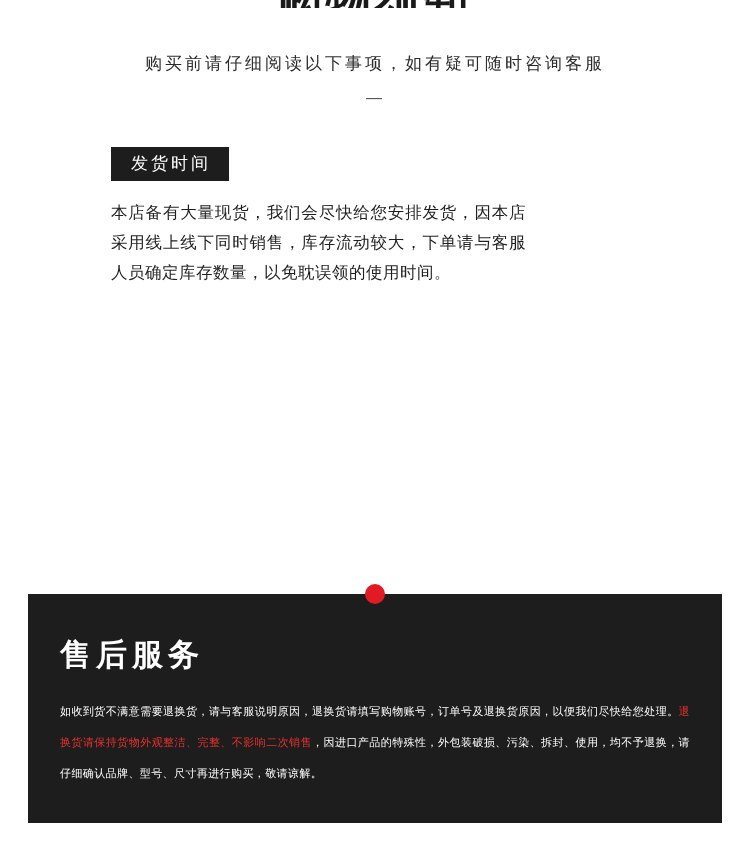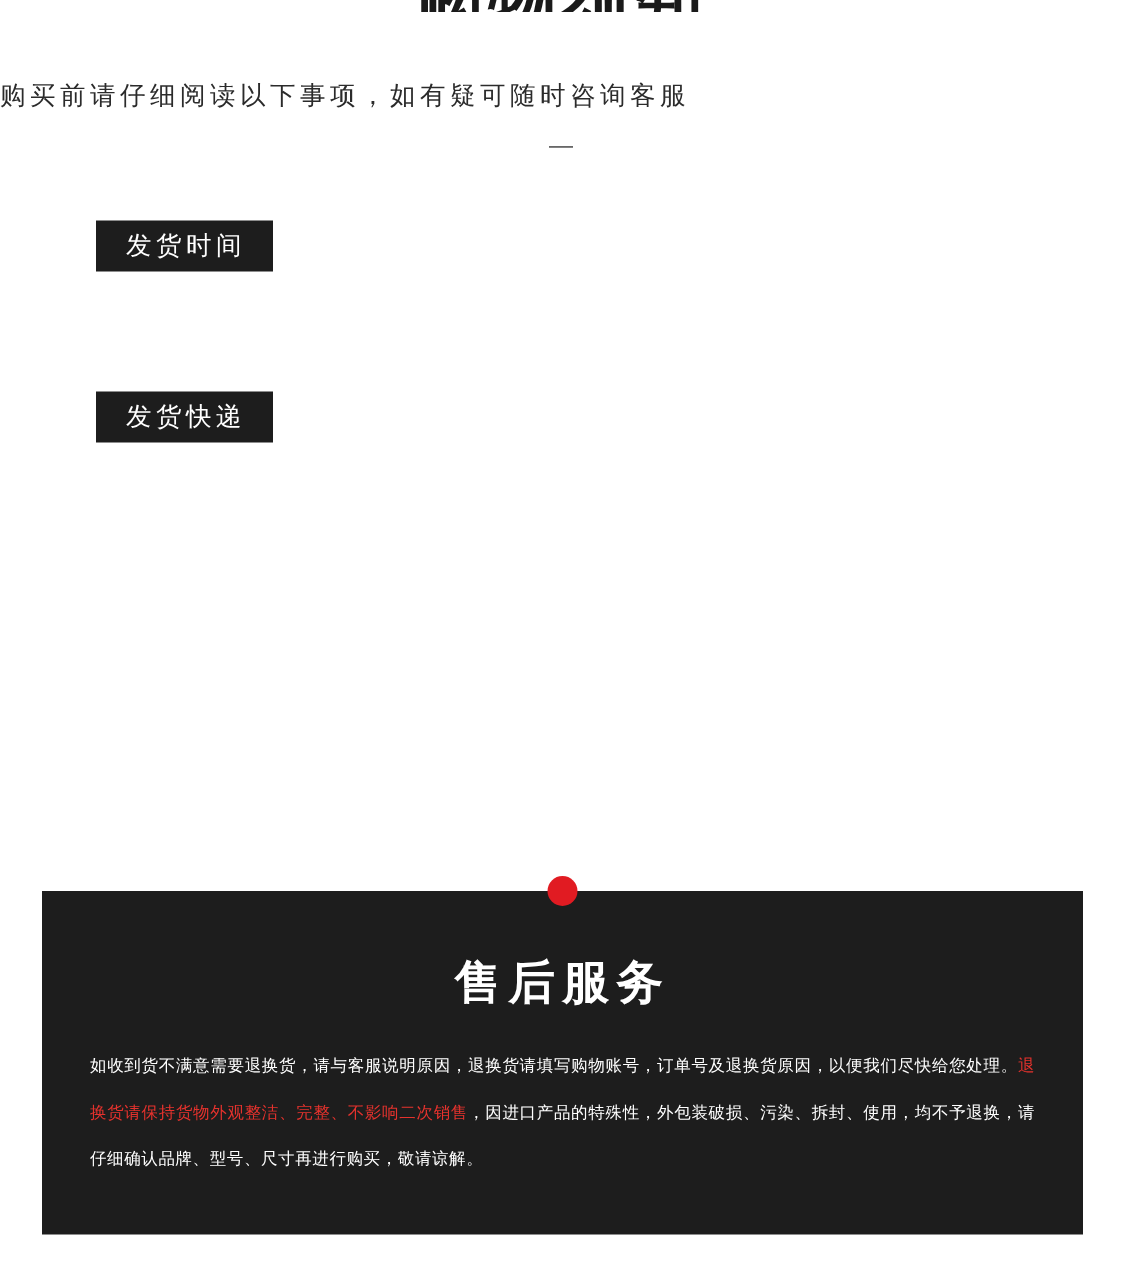--- a/index.html
+++ b/index.html
@@ -33,39 +33,41 @@
     margin: 0;
     padding: 0;
     line-height: 52px;
     height: 30px;          
     overflow: hidden;
     position: relative;
     top: -22px;
   }
 
   .subtitle {
+    text-align: center;
     font-size: 17px;
     letter-spacing: 3px;
     color: #2b2b2b;
     margin-top: 22px;
   }
 
   .divider-dash {
     text-align: center;
     margin-top: 14px;
     color: #555;
     font-size: 16px;
     letter-spacing: 2px;
   }
 
   
   .section {
     width: 619px;
     box-sizing: border-box;
-    padding: 0 120px 0 64px;
+    padding: 0 120px 0 84px;
+    margin-left: 27px;
   }
 
   .section.first { margin-top: 40px; }
   .section.second { margin-top: 80px; }
 
   .tag {
     display: inline-block;
     background: #1d1d1d;
     color: #ffffff;
     font-size: 17px;
@@ -106,21 +108,21 @@
   .black-panel {
     background: #1d1d1d;
     padding: 30px 32px 34px 32px;
     box-sizing: border-box;
     width: 694px;
     min-height: 228px;
     position: relative;
   }
 
   .panel-title {
-    text-align: center;
+    text-align: left;
     color: #ffffff;
     font-size: 31px;
     font-weight: bold;
     letter-spacing: 5px;
     margin: 10px 0 20px 0;
   }
 
   .panel-text {
     color: #ffffff;
     font-size: 11px;
@@ -139,24 +141,24 @@
 <div class="page">
 
   <div class="top-title">购物须知</div>
 
   <div class="subtitle">购买前请仔细阅读以下事项，如有疑可随时咨询客服</div>
 
   <div class="divider-dash">—</div>
 
   <div class="section first">
     <div class="tag">发货时间</div>
+    <div class="body-text">本店备有大量现货，我们会尽快给您安排发货，因本店采用线上线下同时销售，库存流动较大，下单请与客服人员确定库存数量，以免耽误领的使用时间。</div>
   </div>
 
   <div class="section second">
-    <div class="tag">发货快递</div>
   </div>
 
   <div class="after-sales-wrap">
     <div class="red-dot"></div>
     <div class="black-panel">
       <div class="panel-title">售后服务</div>
       <div class="panel-text"><span>如收到货不满意需要退换货，请与客服说明原因，退换货请填写购物账号，订单号及退换货原因，以便我们尽快给您处理。</span><span class="hl-red">退换货请保持货物外观整洁、完整、不影响二次销售</span><span>，因进口产品的特殊性，外包装破损、污染、拆封、使用，均不予退换，请仔细确认品牌、型号、尺寸再进行购买，敬请谅解。</span></div>
     </div>
   </div>
 

